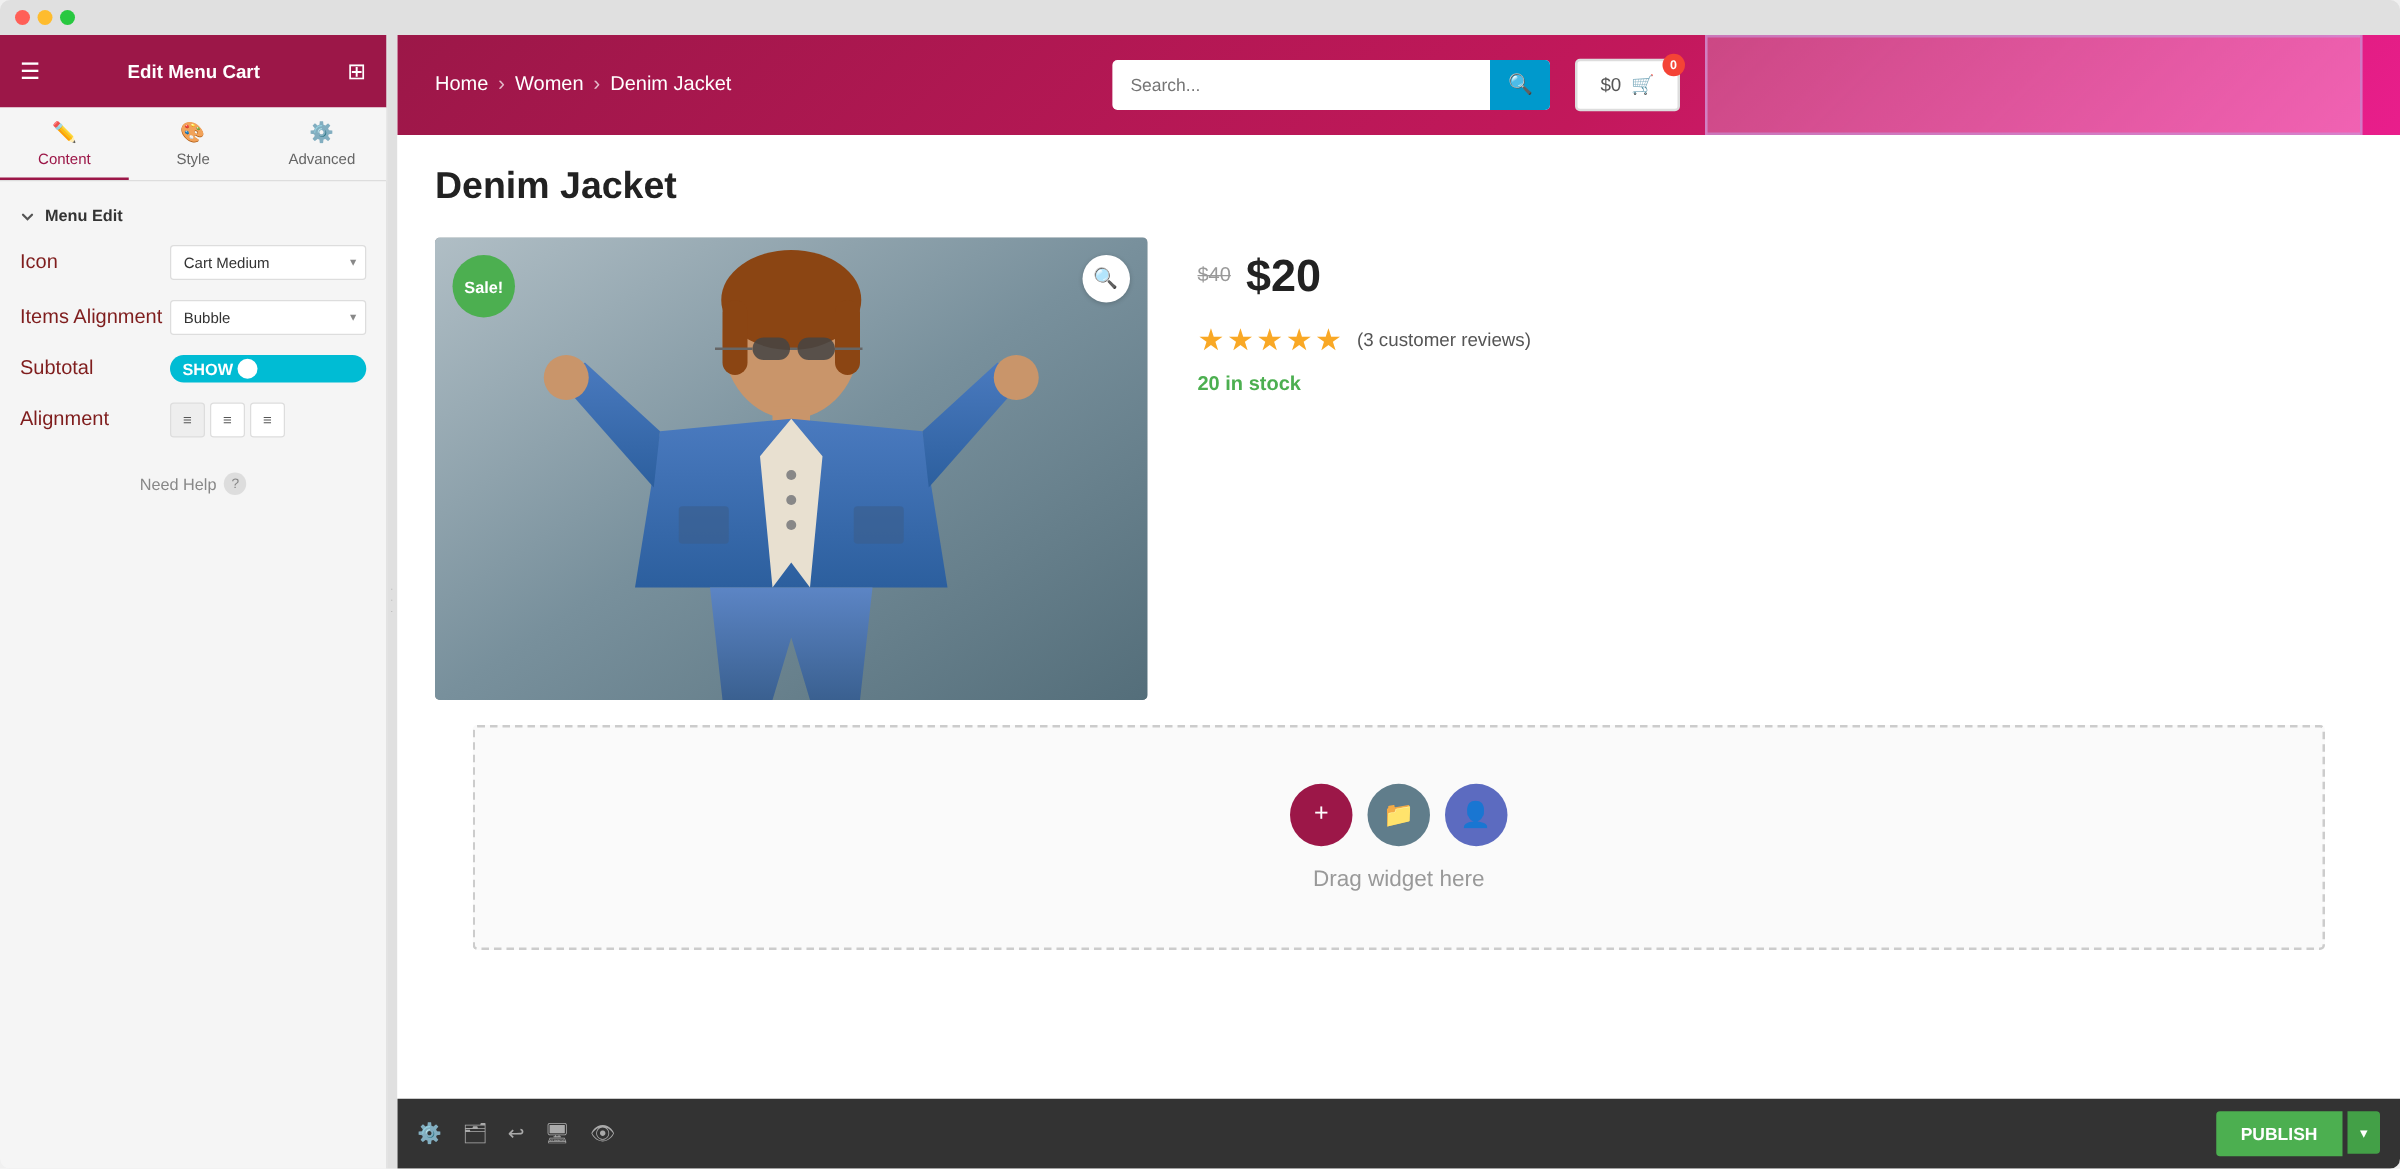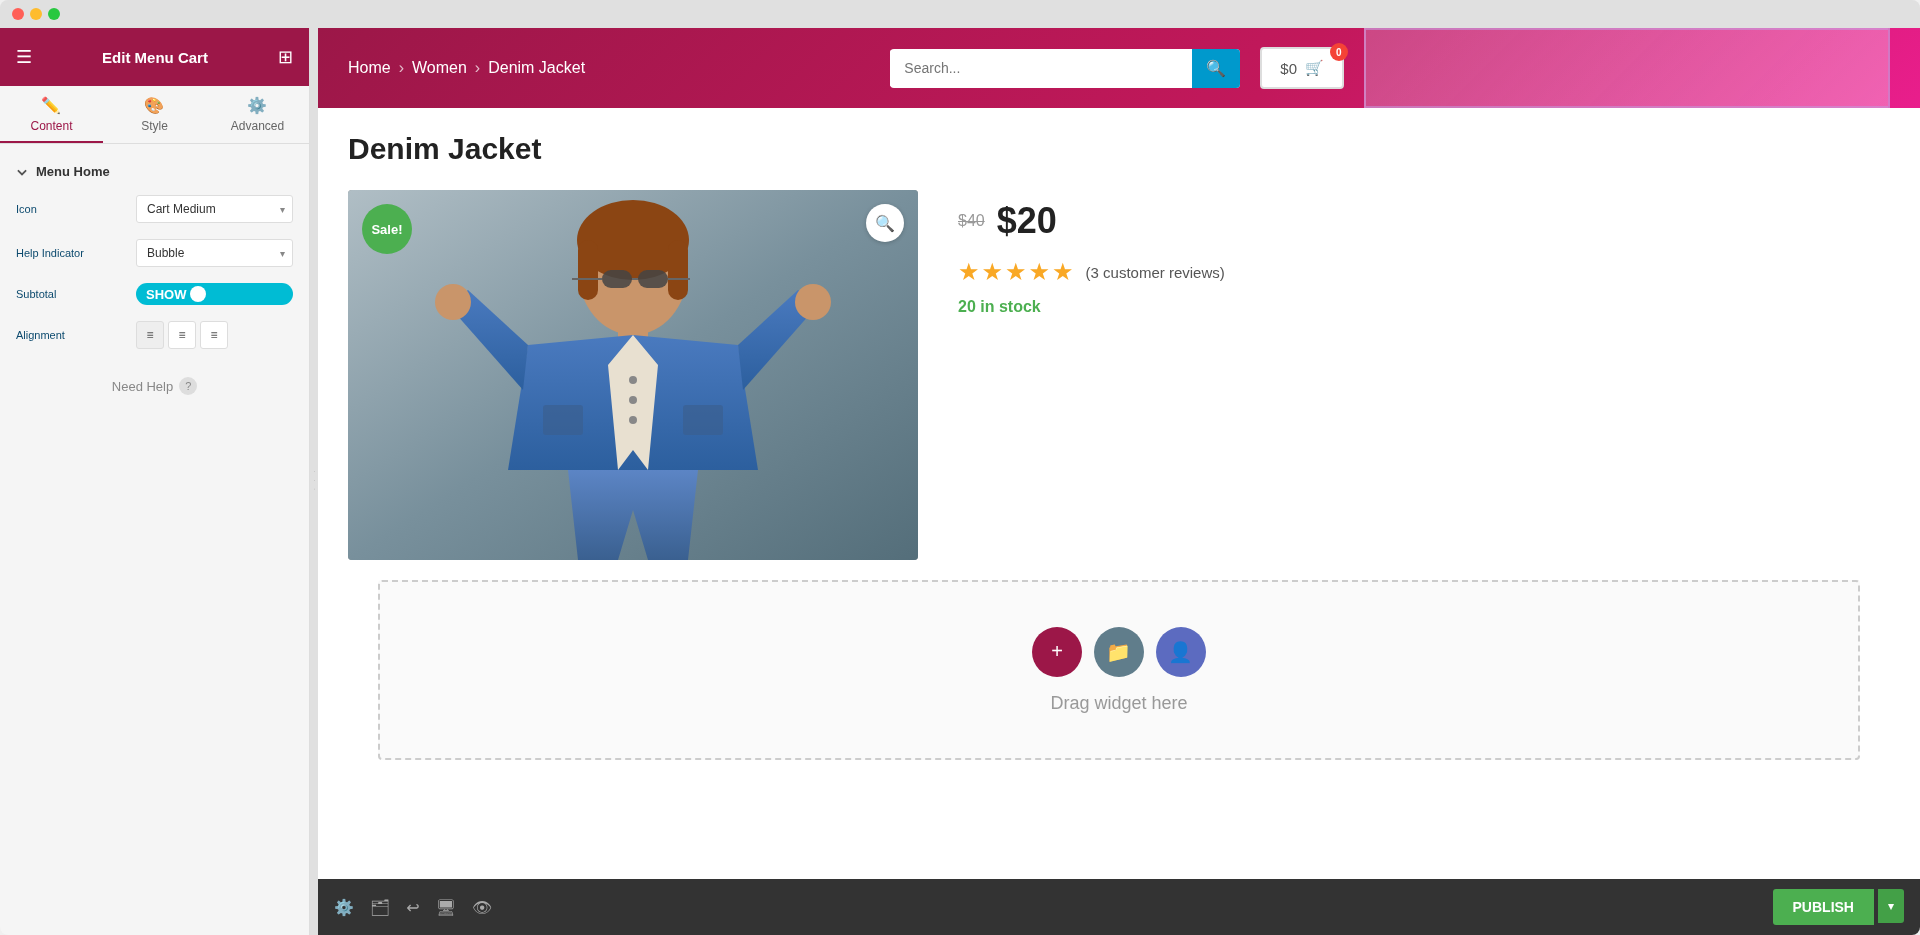--- a/index.html
+++ b/index.html
@@ -27,21 +27,21 @@
     .tab { flex: 1; display: flex; flex-direction: column; align-items: center; padding: 10px 0 8px; cursor: pointer; font-size: 12px; color: #666; gap: 4px; border-bottom: 2px solid transparent; }
     .tab.active { color: #9c1748; border-bottom: 2px solid #9c1748; }
     .tab-icon { font-size: 16px; }
 
     
     .panel-content { flex: 1; overflow-y: auto; padding: 12px 0; }
     .section-header { display: flex; align-items: center; gap: 8px; padding: 8px 16px; font-size: 13px; font-weight: 600; color: #333; cursor: pointer; }
     .section-header svg { width: 12px; height: 12px; }
 
     .field-row { display: flex; align-items: center; padding: 8px 16px; }
-    .field-label { font-size: 11px; color: #0c4a6e; width: 120px; flex-shrink: 0; }
+    .field-label { font-size: 16px; color: #7f1d1d; width: 120px; flex-shrink: 0; }
     .field-control { flex: 1; }
 
     .select-wrap { position: relative; display: flex; align-items: center; }
     .select-box { background: white; border: 1px solid #ddd; border-radius: 3px; padding: 6px 28px 6px 10px; font-size: 12px; color: #333; width: 100%; appearance: none; cursor: pointer; }
     .select-arrow { position: absolute; right: 8px; top: 50%; transform: translateY(-50%); font-size: 10px; color: #888; pointer-events: none; }
     .toggle-no { display: flex; align-items: center; background: #e0e0e0; border-radius: 12px; padding: 3px 6px; font-size: 10px; color: #888; gap: 4px; }
     .toggle-circle-no { width: 16px; height: 16px; background: white; border-radius: 50%; }
     .toggle-no-label { font-size: 10px; color: #aaa; }
 
     .toggle-show { display: flex; align-items: center; background: #00bcd4; border-radius: 12px; padding: 3px 6px 3px 10px; font-size: 10px; color: white; gap: 4px; }
@@ -151,37 +151,37 @@
           <span>Advanced</span>
         </div>
       </div>
 
       <div class="panel-content">
 
         <div class="section-header">
           <svg viewBox="0 0 10 10" fill="none">
             <path d="M2 4l3 3 3-3" stroke="#555" stroke-width="1.5" stroke-linecap="round"></path>
           </svg>
-          <span>Menu Home</span>
+          <span>Menu Edit</span>
         </div>
 
         <div class="field-row">
           <span class="field-label">Icon</span>
           <div class="field-control select-wrap">
             <select class="select-box">
               <option>Cart Small</option>
               <option selected="">Cart Medium</option>
               <option>Cart Large</option>
             </select>
             <span class="select-arrow">▾</span>
           </div>
         </div>
 
         <div class="field-row">
-          <span class="field-label">Help Indicator</span>
+          <span class="field-label">Items Alignment</span>
           <div class="field-control select-wrap">
             <select class="select-box">
               <option>None</option>
               <option selected="">Bubble</option>
               <option>Badge</option>
             </select>
             <span class="select-arrow">▾</span>
           </div>
         </div>
 

